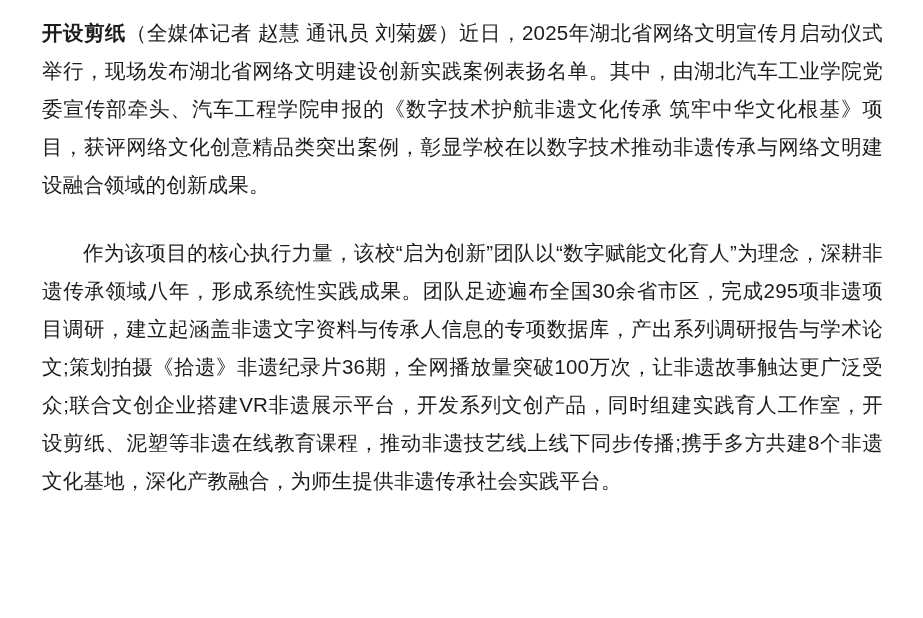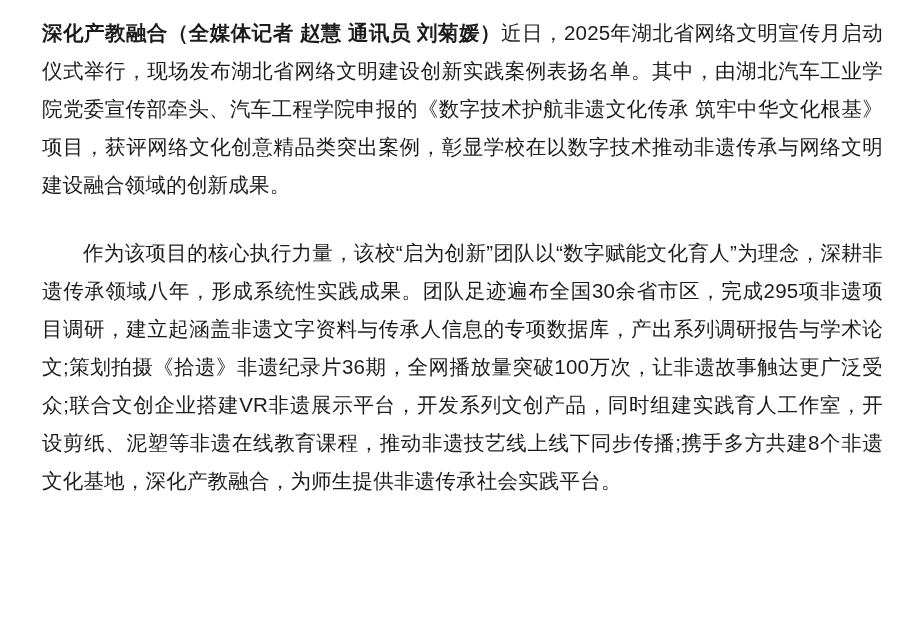--- a/index.html
+++ b/index.html
@@ -30,25 +30,25 @@
   .para.first {
     text-indent: 0;
   }
   .para.second {
     text-indent: 2em;
   }
   .dateline {
     font-weight: bold;
   }
   .reporters {
-    font-weight: bold;
+    font-weight: normal;
   }
 </style>
 </head>
 <body>
 
 <div class="article">
 
-  <p class="para first"><span class="dateline">深化产教融合</span><span class="reporters">（全媒体记者 赵慧 通讯员 刘菊媛）</span><span>近日，2025年湖北省网络文明宣传月启动仪式举行，现场发布湖北省网络文明建设创新实践案例表扬名单。其中，由湖北汽车工业学院党委宣传部牵头、汽车工程学院申报的《数字技术护航非遗文化传承 筑牢中华文化根基》项目，获评网络文化创意精品类突出案例，彰显学校在以数字技术推动非遗传承与网络文明建设融合领域的创新成果。</span></p>
+  <p class="para first"><span class="dateline">开设剪纸</span><span class="reporters">（全媒体记者 赵慧 通讯员 刘菊媛）</span><span>近日，2025年湖北省网络文明宣传月启动仪式举行，现场发布湖北省网络文明建设创新实践案例表扬名单。其中，由湖北汽车工业学院党委宣传部牵头、汽车工程学院申报的《数字技术护航非遗文化传承 筑牢中华文化根基》项目，获评网络文化创意精品类突出案例，彰显学校在以数字技术推动非遗传承与网络文明建设融合领域的创新成果。</span></p>
 
   <p class="para second">作为该项目的核心执行力量，该校“启为创新”团队以“数字赋能文化育人”为理念，深耕非遗传承领域八年，形成系统性实践成果。团队足迹遍布全国30余省市区，完成295项非遗项目调研，建立起涵盖非遗文字资料与传承人信息的专项数据库，产出系列调研报告与学术论文;策划拍摄《拾遗》非遗纪录片36期，全网播放量突破100万次，让非遗故事触达更广泛受众;联合文创企业搭建VR非遗展示平台，开发系列文创产品，同时组建实践育人工作室，开设剪纸、泥塑等非遗在线教育课程，推动非遗技艺线上线下同步传播;携手多方共建8个非遗文化基地，深化产教融合，为师生提供非遗传承社会实践平台。</p>
 
 </div>
 
 </body></html>

